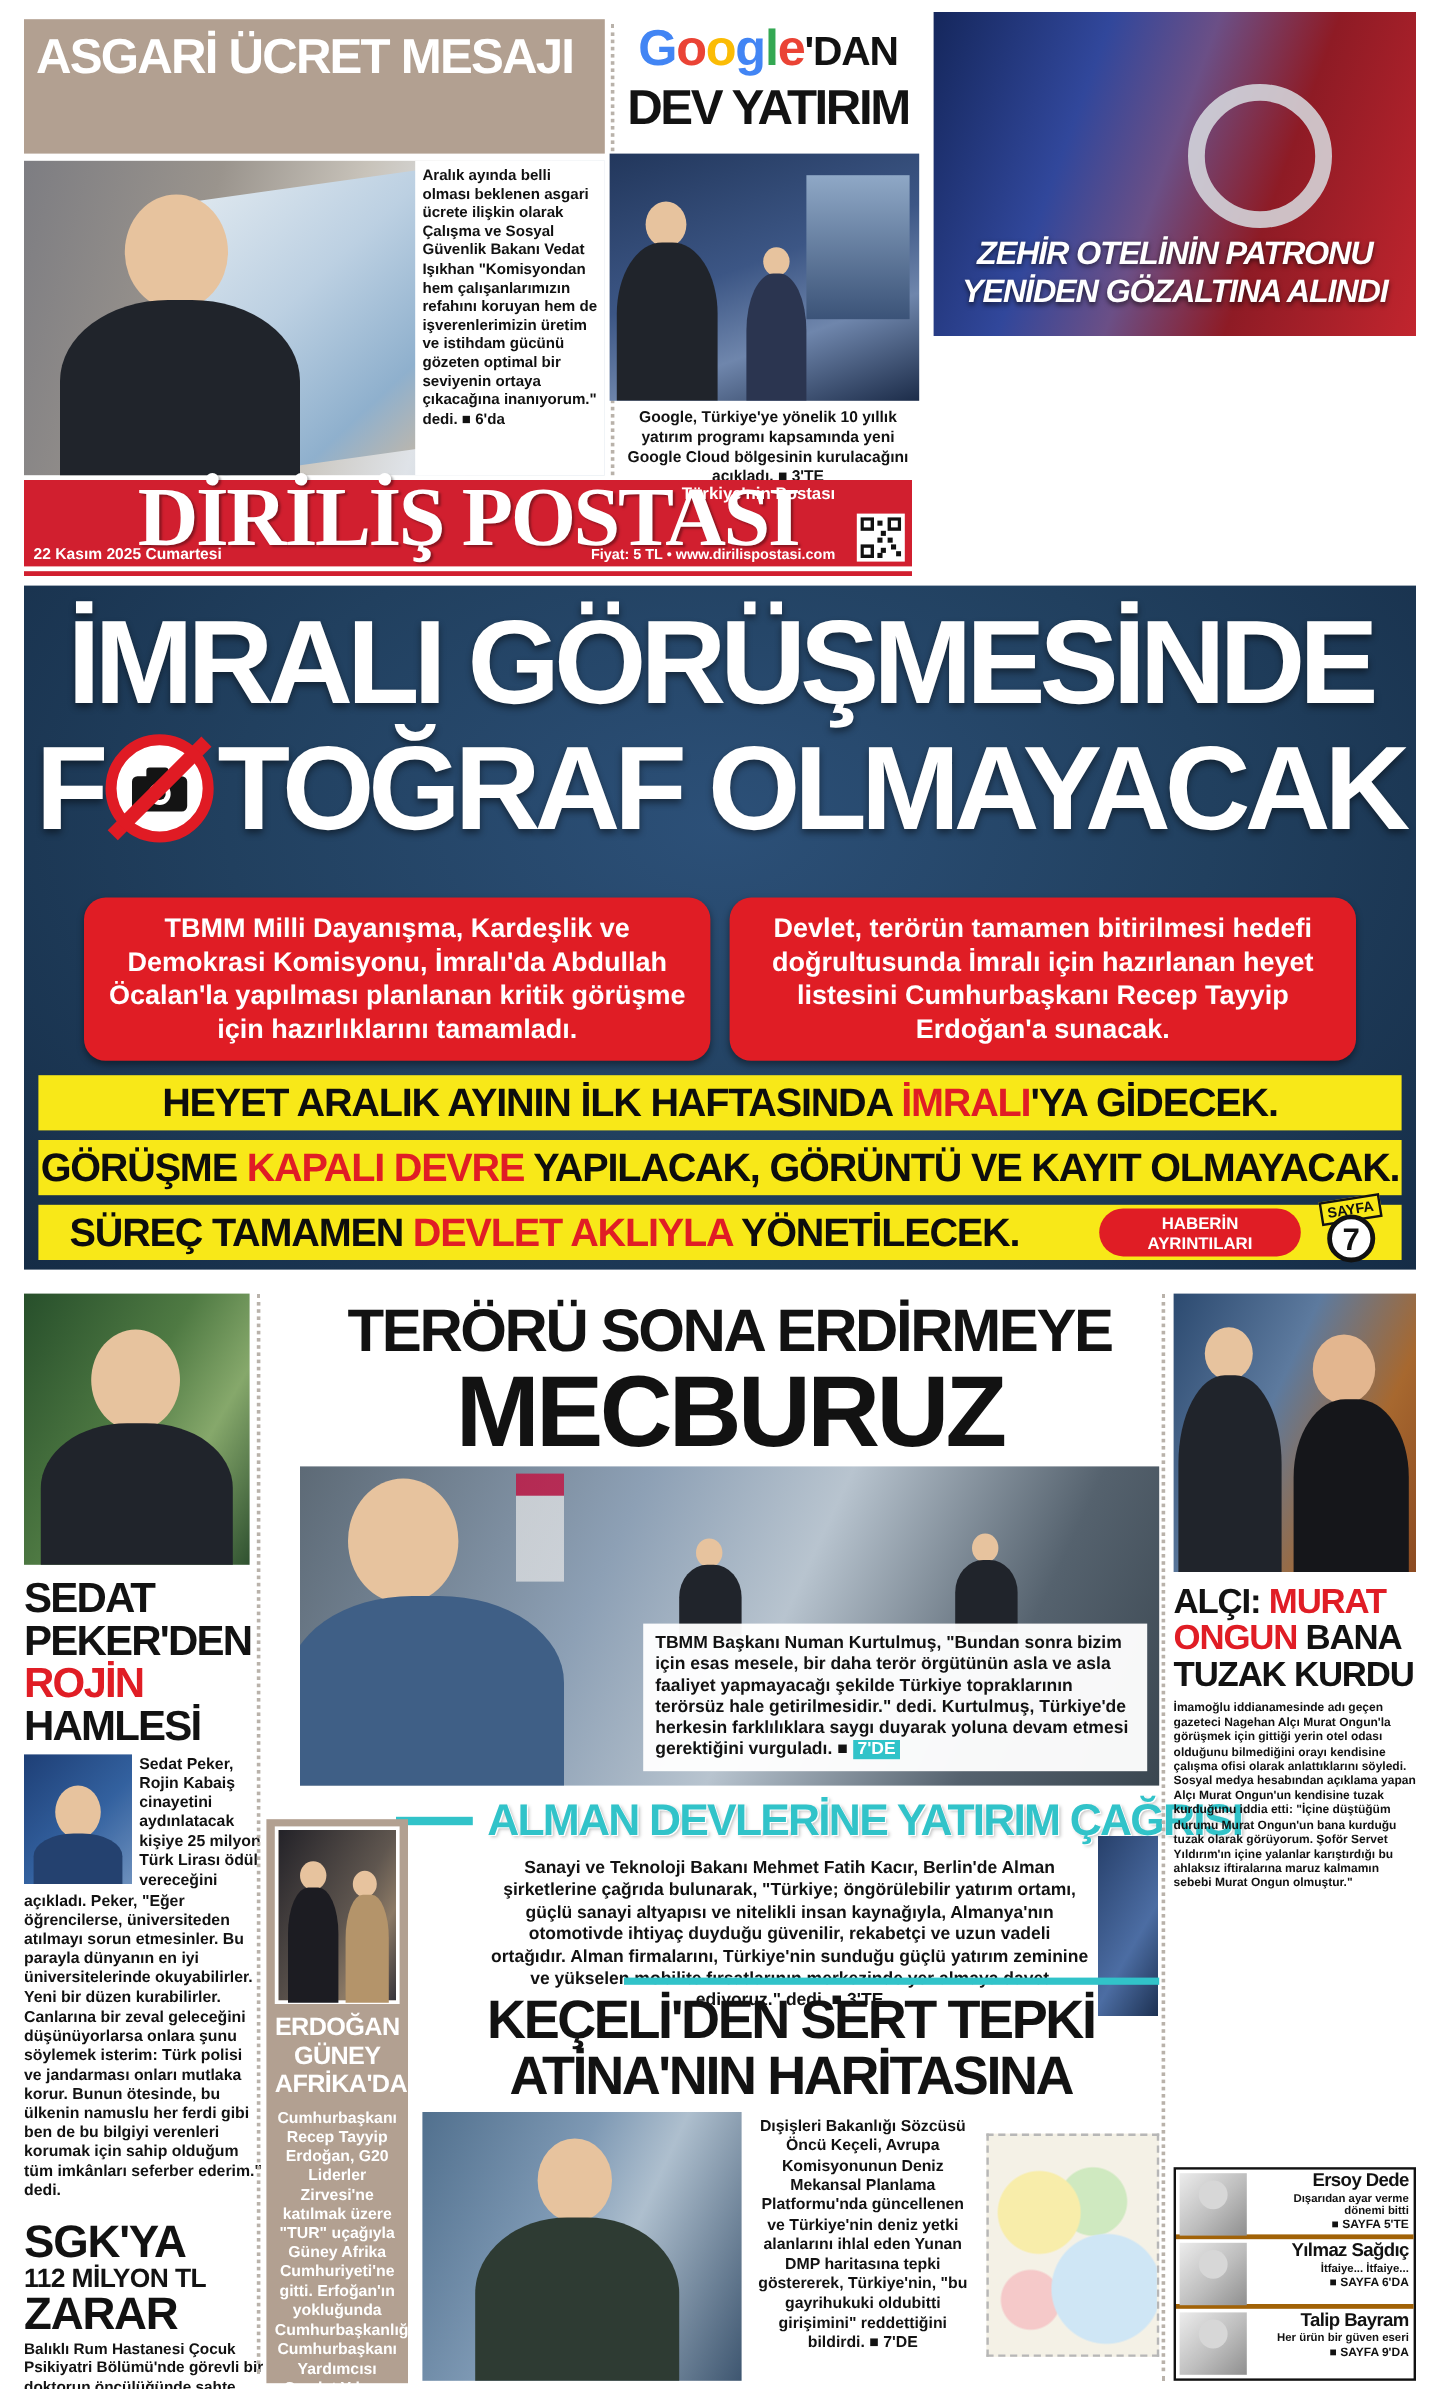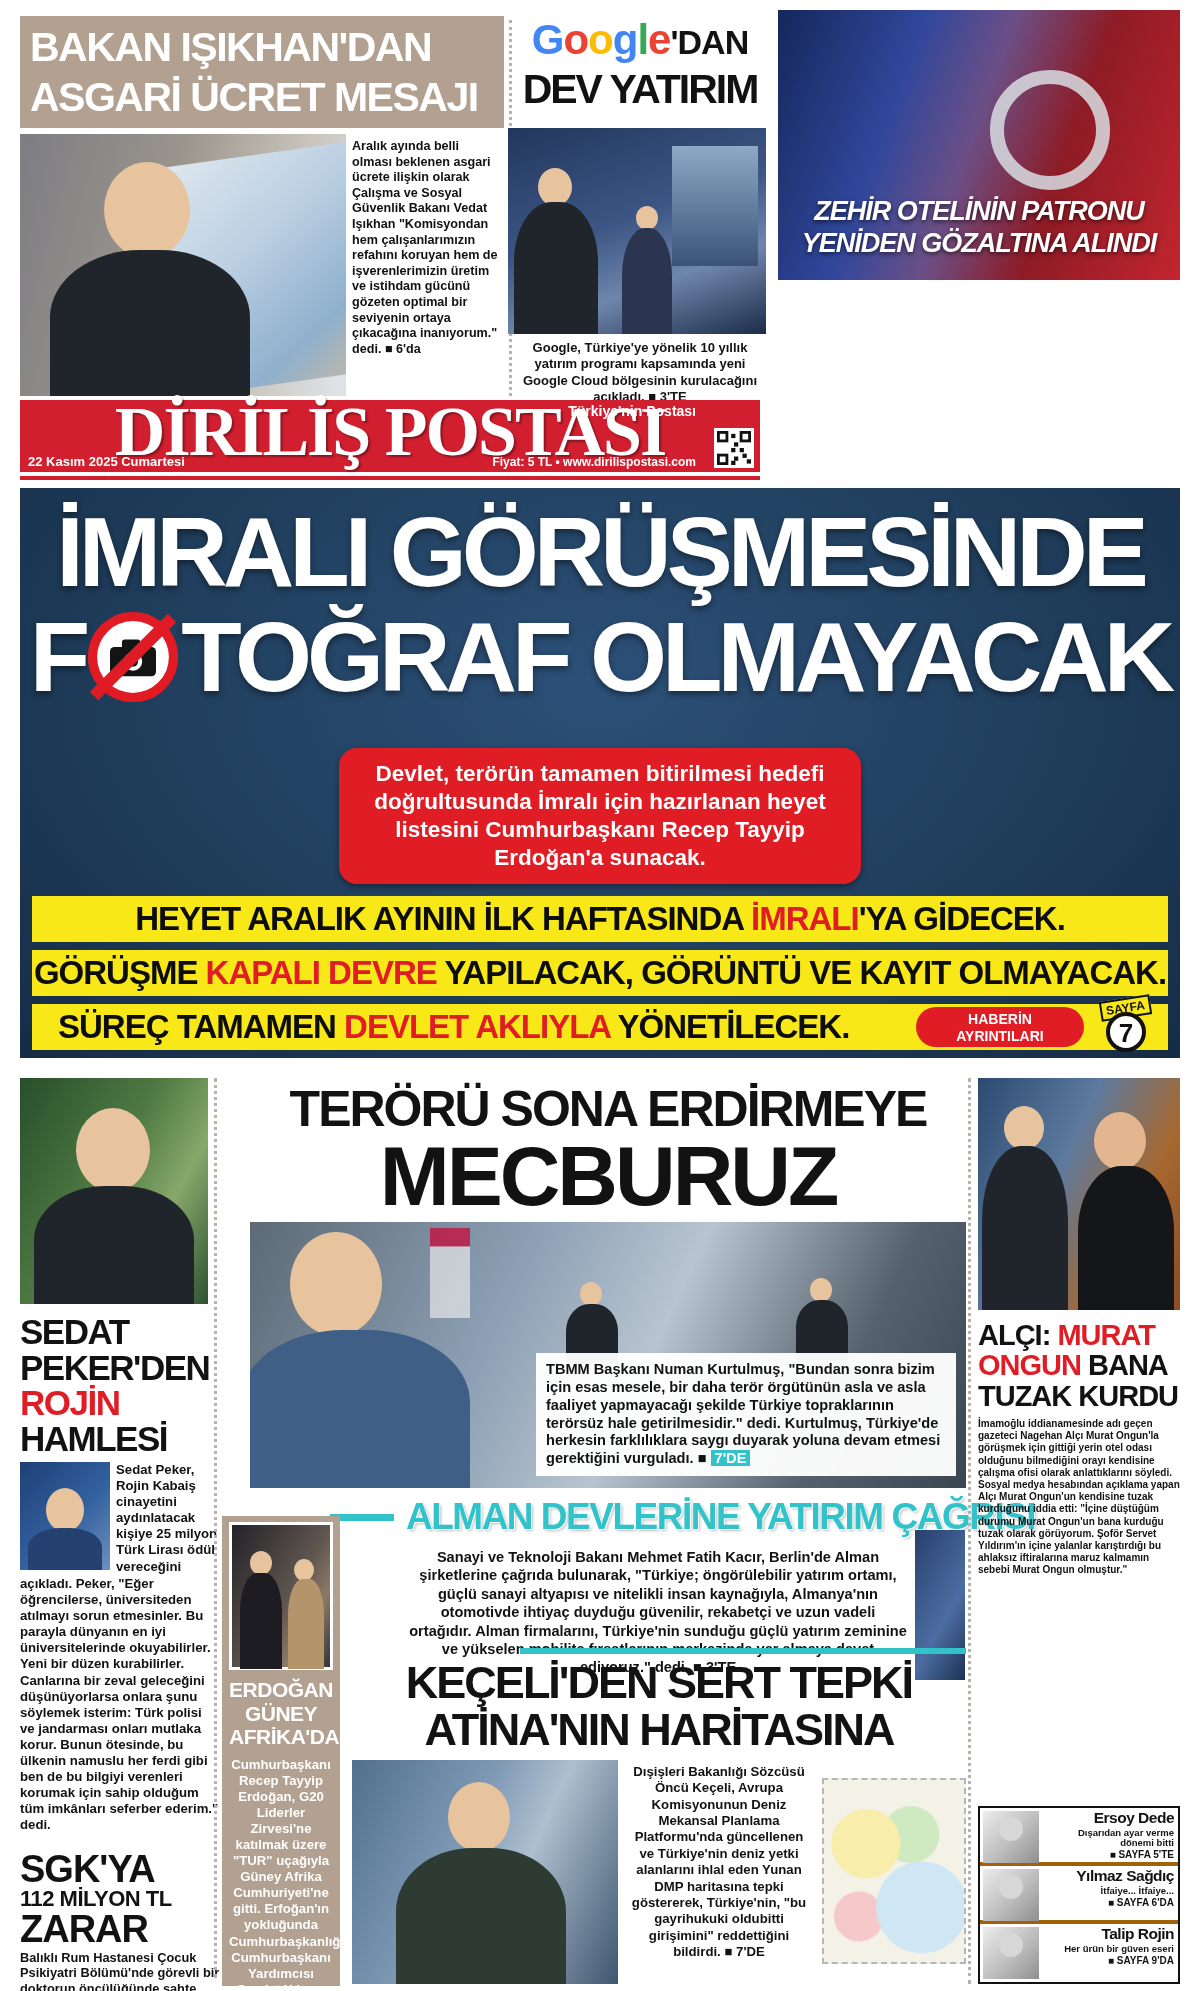--- a/index.html
+++ b/index.html
@@ -142,21 +142,20 @@
   .colpage{font-size:10px;font-weight:bold;margin-top:1px;}
 
   .nc-svg{display:block;width:100%;height:100%;}
 </style>
 </head>
 <body>
 
 <div class="page">
 
   <div class="abs" id="isikhan-band">
-    <div>BAKAN IŞIKHAN'DAN</div>
     <div>ASGARİ ÜCRET MESAJI</div>
   </div>
   <div class="photo" id="isikhan-photo">
     <span class="money"></span>
     <span class="head" style="left:84px;top:28px;width:86px;height:96px;"></span>
     <span class="torso" style="left:30px;top:116px;width:200px;height:150px;"></span>
   </div>
   <div class="abs" id="isikhan-text">Aralık ayında belli olması beklenen asgari ücrete ilişkin olarak Çalışma ve Sosyal Güvenlik Bakanı Vedat Işıkhan "Komisyondan hem çalışanlarımızın refahını koruyan hem de işverenlerimizin üretim ve istihdam gücünü gözeten optimal bir seviyenin ortaya çıkacağına inanıyorum." dedi. ■ 6'da</div>
 
   <div class="vdiv" style="left:509px;top:20px;height:376px;"></div>
@@ -223,20 +222,21 @@
           <rect x="38" y="31" width="20" height="12" rx="3" fill="#141414"></rect>
           <circle cx="50" cy="55" r="10" fill="#fff"></circle>
           <circle cx="50" cy="55" r="5.5" fill="#141414"></circle>
           <rect x="43.5" y="-10" width="13" height="120" fill="#e01b24" transform="rotate(45 50 50)"></rect>
           <circle cx="50" cy="50" r="44" fill="none" stroke="#e01b24" stroke-width="10"></circle>
         </svg>
       </span>
       <span>TOĞRAF OLMAYACAK</span>
     </div>
     <div class="lead-boxes">
+      <div class="redbox">TBMM Milli Dayanışma, Kardeşlik ve Demokrasi Komisyonu, İmralı'da Abdullah Öcalan'la yapılması planlanan kritik görüşme için hazırlıklarını tamamladı.</div>
       <div class="redbox">Devlet, terörün tamamen bitirilmesi hedefi doğrultusunda İmralı için hazırlanan heyet listesini Cumhurbaşkanı Recep Tayyip Erdoğan'a sunacak.</div>
     </div>
     <div class="banner" id="banner1">
       <span>HEYET ARALIK AYININ İLK HAFTASINDA </span><span class="red">İMRALI</span><span>'YA GİDECEK.</span>
     </div>
     <div class="banner" id="banner2">
       <span>GÖRÜŞME </span><span class="red">KAPALI DEVRE</span><span> YAPILACAK, GÖRÜNTÜ VE KAYIT OLMAYACAK.</span>
     </div>
     <div class="banner" id="banner3">
       <span>SÜREÇ TAMAMEN </span><span class="red">DEVLET AKLIYLA</span><span> YÖNETİLECEK.</span>
@@ -353,20 +353,20 @@
       <div class="colphoto"></div>
       <div class="colinfo">
         <div class="colname"><span>Yılmaz</span> <span>Sağdıç</span></div>
         <div class="colquote">İtfaiye... İtfaiye...</div>
         <div class="colpage">■ SAYFA 6'DA</div>
       </div>
     </div>
     <div class="colrow">
       <div class="colphoto"></div>
       <div class="colinfo">
-        <div class="colname"><span>Talip</span> <span>Rojin</span></div>
+        <div class="colname"><span>Talip</span> <span>Bayram</span></div>
         <div class="colquote">Her ürün bir güven eseri</div>
         <div class="colpage">■ SAYFA 9'DA</div>
       </div>
     </div>
   </div>
 
 </div>
 
 </body></html>

